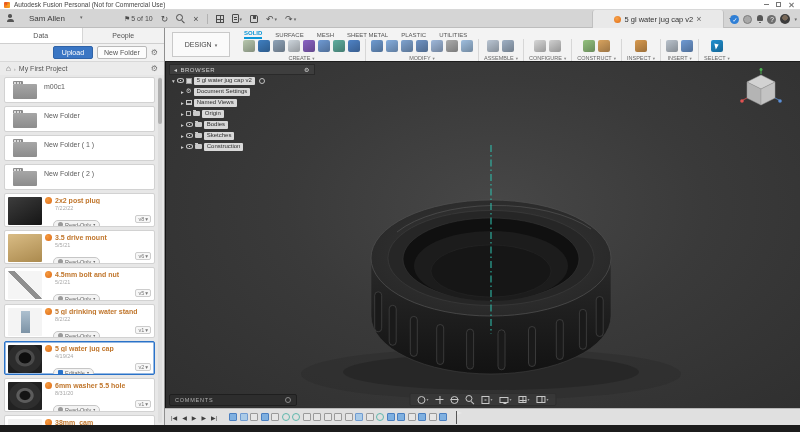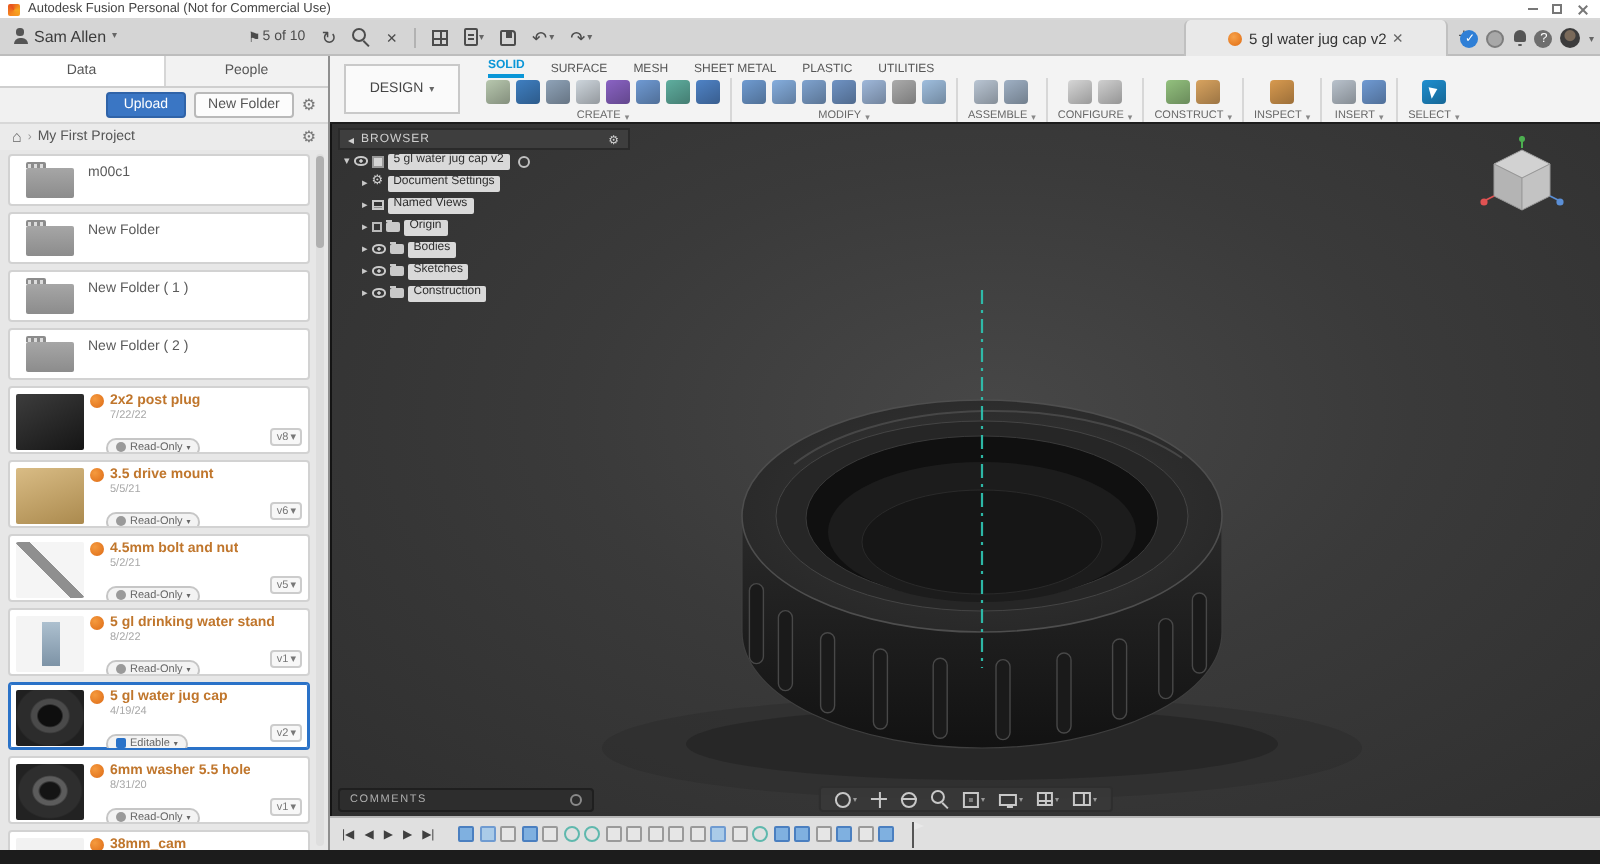--- a/index.html
+++ b/index.html
@@ -11,21 +11,21 @@
   .fusion-logo{width:6px;height:6px;border-radius:1px;background:conic-gradient(from 210deg,#f6891f,#e8531f,#f6a81f,#f6891f);flex:none;}
   .wc{display:flex;gap:7px;margin-left:auto;padding-right:6px;align-items:center;}
   .wc-min{width:5px;height:1px;background:#777;}
   .wc-max{width:5px;height:5px;border:1px solid #777;}
   .wc-close{width:6px;height:6px;position:relative;}
   .wc-close::before,.wc-close::after{content:"";position:absolute;left:2.5px;top:0;width:1px;height:6px;background:#777;}
   .wc-close::before{transform:rotate(45deg);} .wc-close::after{transform:rotate(-45deg);}
 
   
   .topbar{height:18px;background:#d5d5d5;border-bottom:1px solid #bdbdbd;display:flex;align-items:center;font-size:8px;color:#3c3c3c;position:relative;flex:none;}
-  .tb-left{width:124px;display:flex;align-items:flex-start;gap:3px;padding-left:6px;flex:none;}
+  .tb-left{width:124px;display:flex;align-items:flex-start;gap:15px;padding-left:6px;flex:none;}
   .tb-user{width:8px;height:8px;position:relative;flex:none;}
   .tb-user::before{content:"";position:absolute;top:0;left:2.25px;width:3.5px;height:3.5px;border-radius:50%;background:#555;}
   .tb-user::after{content:"";position:absolute;bottom:0;left:.5px;width:7px;height:3.5px;border-radius:3.5px 3.5px 0 0;background:#555;}
   .ic-caret::before{content:"▾";} .caret-s{font-size:5px;color:#666;}
   .tb-icons{display:flex;align-items:center;gap:8px;color:#4c4c4c;}
   .ic-flag::before{content:"⚑";font-size:7px;}
   .jobstatus{font-size:7px;}
   .ic-refresh::before{content:"↻";font-size:9px;}
   .tb-search{width:9px;height:9px;position:relative;}
   .tb-search::before{content:"";position:absolute;left:0;top:0;width:5px;height:5px;border:1.2px solid #4c4c4c;border-radius:50%;}

